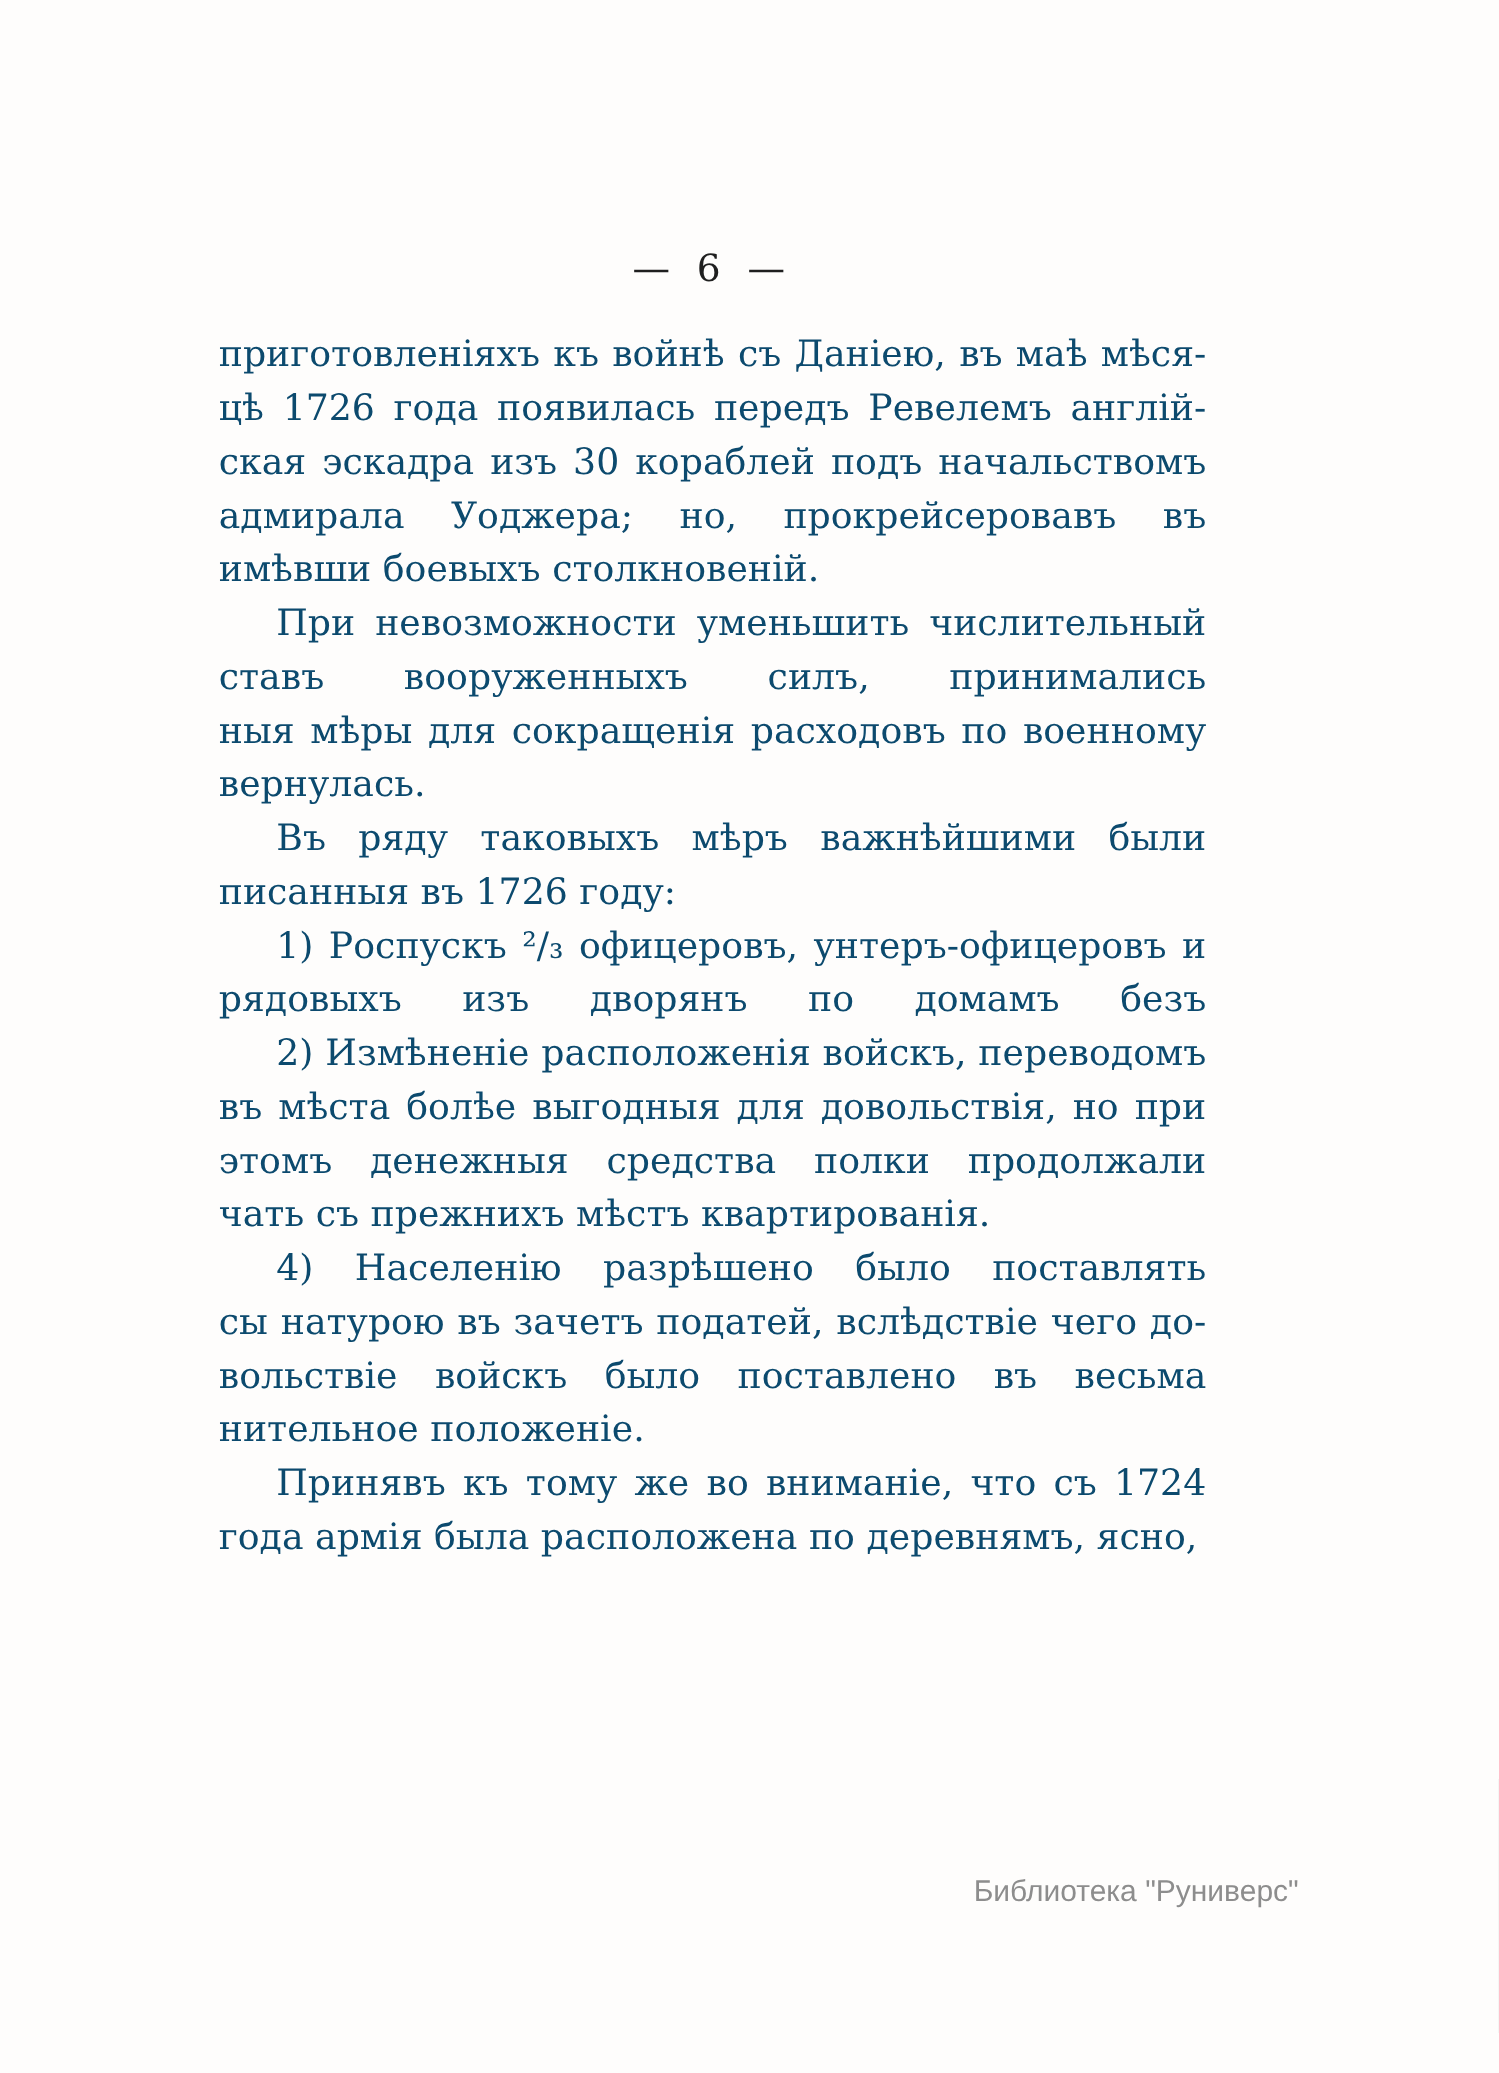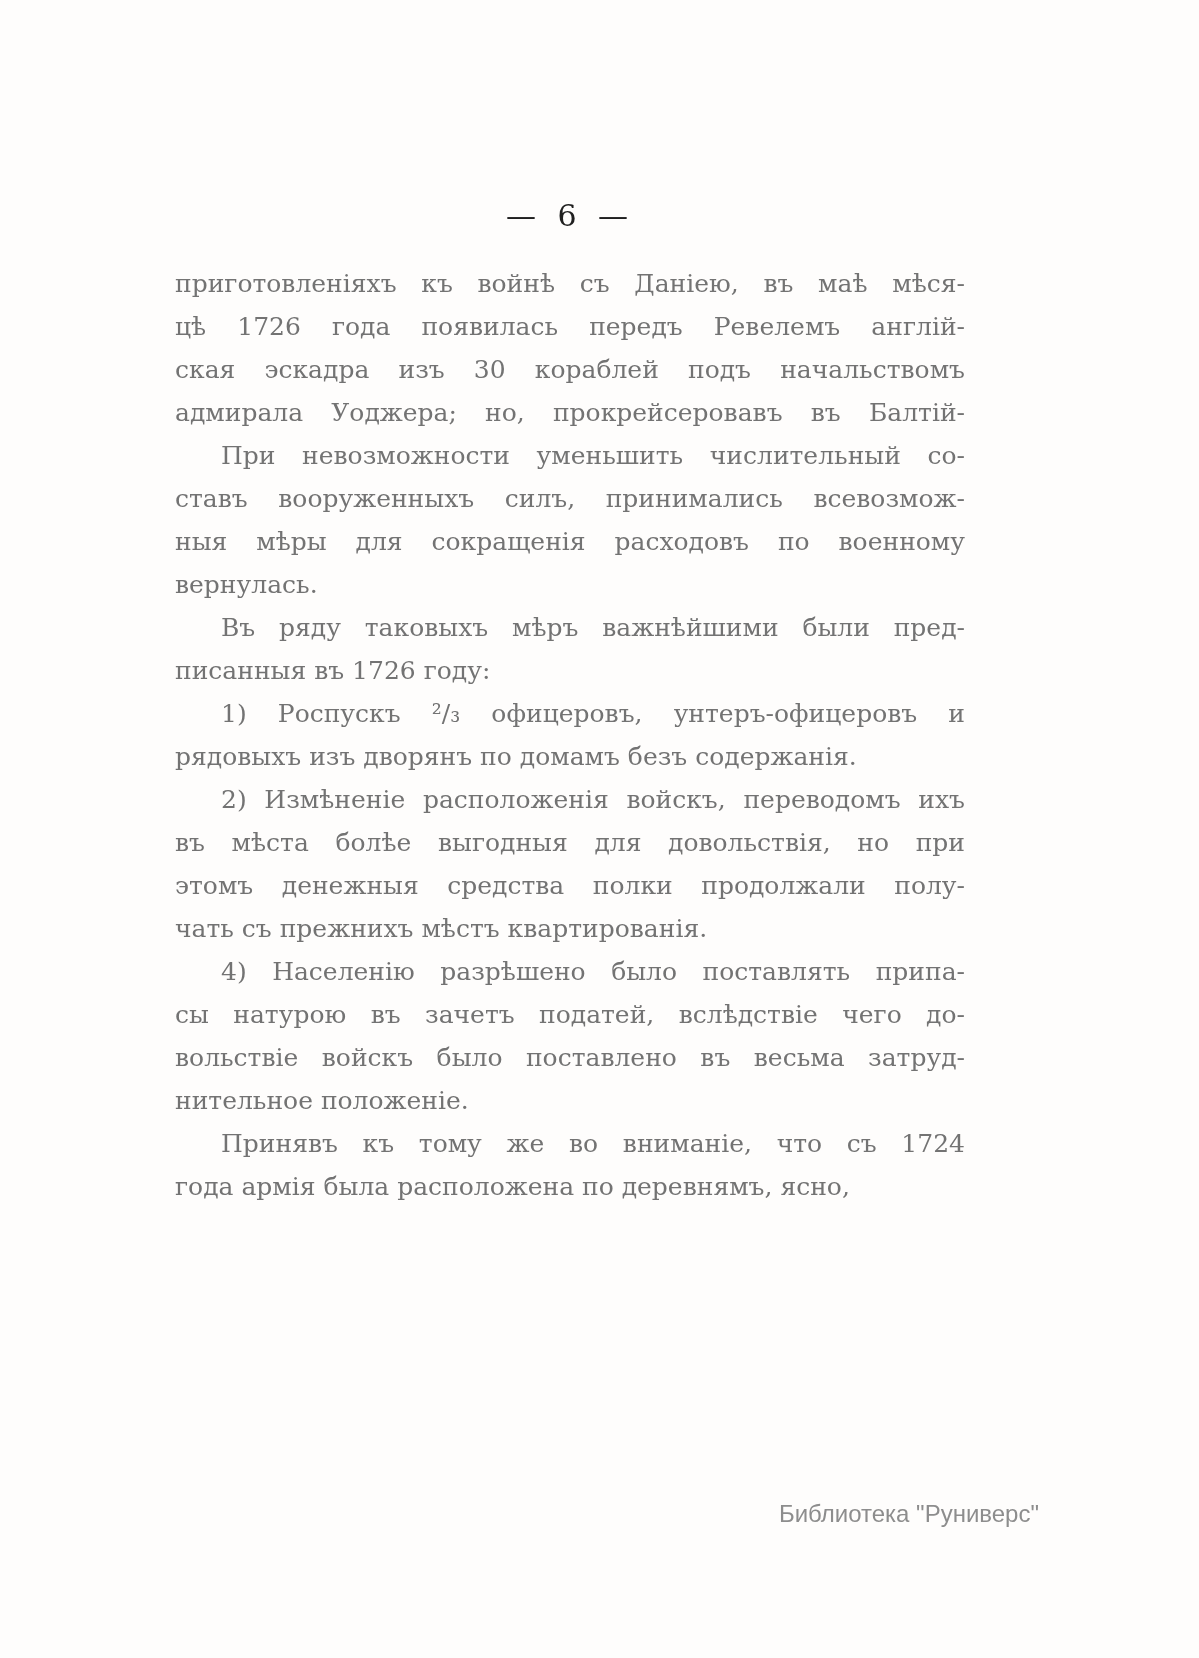--- a/index.html
+++ b/index.html
@@ -24,22 +24,22 @@
     text-align: center;
     font-size: 30px;
     color: #1f1f1f;
     letter-spacing: 6px;
   }
   .text-block {
     position: absolute;
     top: 262px;
     left: 175px;
     width: 790px;
-    font-size: 25px;
-    color: #737373;
+    font-size: 29px;
+    color: #0c4a6e;
   }
   .paragraph {
     margin: 0;
   }
   .line {
     line-height: 43px;
     height: 43px;
     text-align: justify;
     text-align-last: justify;
     white-space: normal;
@@ -65,20 +65,21 @@
 
 <div class="page">
   <div class="page-number">— 6 —</div>
 
   <div class="text-block" id="text-block">
       <div class="paragraph">
         <div class="line">приготовленіяхъ къ войнѣ съ Даніею, въ маѣ мѣся-</div>
         <div class="line">цѣ 1726 года появилась передъ Ревелемъ англій-</div>
         <div class="line">ская эскадра изъ 30 кораблей подъ начальствомъ</div>
         <div class="line">адмирала Уоджера; но, прокрейсеровавъ въ Балтій-</div>
+        <div class="line last">имѣвши боевыхъ столкновеній.</div>
       </div>
       <div class="paragraph">
         <div class="line indent">При невозможности уменьшить числительный со-</div>
         <div class="line">ставъ вооруженныхъ силъ, принимались всевозмож-</div>
         <div class="line">ныя мѣры для сокращенія расходовъ по военному</div>
         <div class="line last">вернулась.</div>
       </div>
       <div class="paragraph">
         <div class="line indent">Въ ряду таковыхъ мѣръ важнѣйшими были пред-</div>
         <div class="line last">писанныя въ 1726 году:</div>

